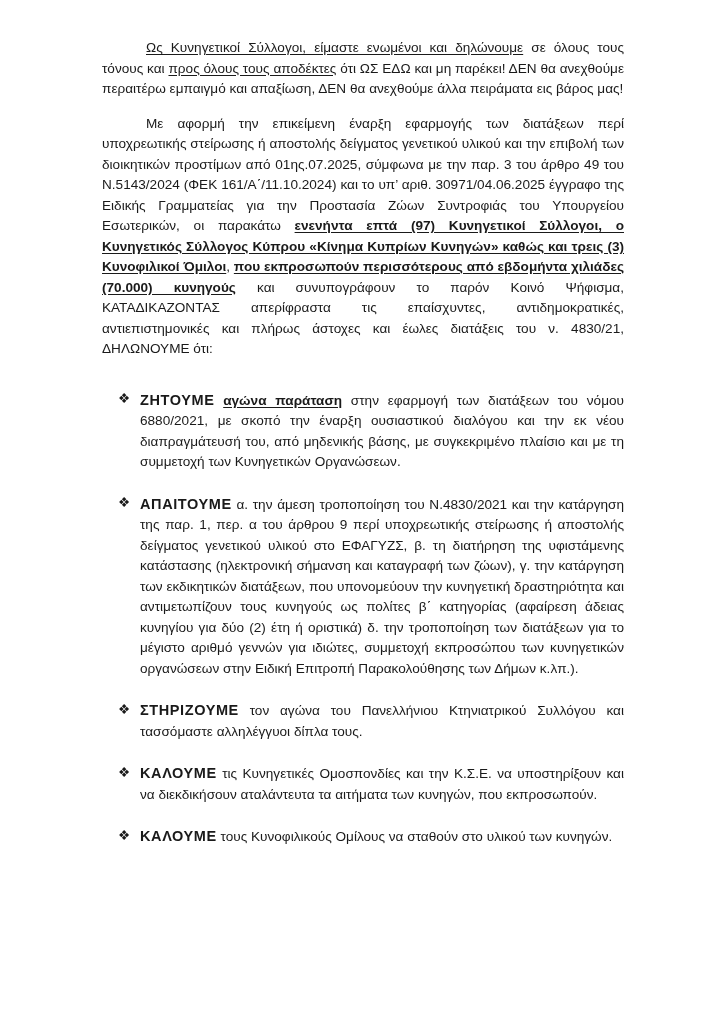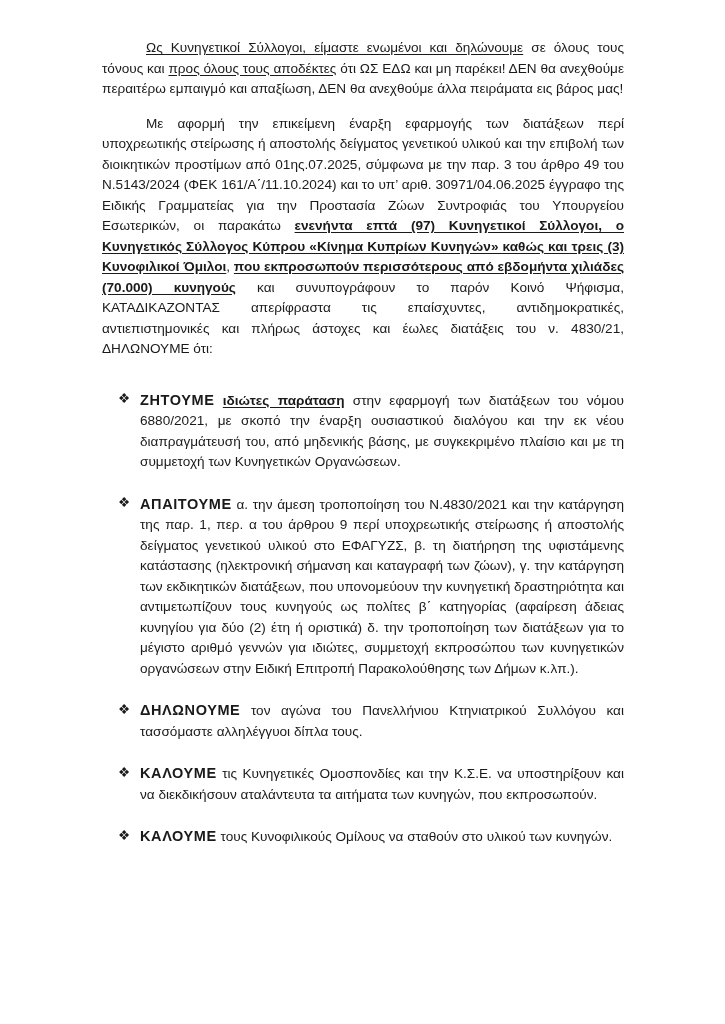--- a/index.html
+++ b/index.html
@@ -43,29 +43,29 @@
     <div class="gap1"></div>
 
     <p class="para"><span>Με αφορμή την επικείμενη έναρξη εφαρμογής των διατάξεων περί υποχρεωτικής στείρωσης ή αποστολής δείγματος γενετικού υλικού και την επιβολή των διοικητικών προστίμων από 01ης.07.2025, σύμφωνα με την παρ. 3 του άρθρο 49 του Ν.5143/2024 (ΦΕΚ 161/Α΄/11.10.2024) και το υπ’ αριθ. 30971/04.06.2025 έγγραφο της Ειδικής Γραμματείας για την Προστασία Ζώων Συντροφιάς του Υπουργείου Εσωτερικών, οι παρακάτω </span><span class="bu">ενενήντα επτά (97) Κυνηγετικοί Σύλλογοι, ο Κυνηγετικός Σύλλογος Κύπρου «Κίνημα Κυπρίων Κυνηγών» καθώς και τρεις (3) Κυνοφιλικοί Όμιλοι</span><span>, </span><span class="bu">που εκπροσωπούν περισσότερους από εβδομήντα χιλιάδες (70.000) κυνηγούς</span><span> και συνυπογράφουν το παρόν Κοινό Ψήφισμα, ΚΑΤΑΔΙΚΑΖΟΝΤΑΣ απερίφραστα τις επαίσχυντες, αντιδημοκρατικές, αντιεπιστημονικές και πλήρως άστοχες και έωλες διατάξεις του ν. 4830/21, ΔΗΛΩΝΟΥΜΕ ότι:</span></p>
 
     <div class="gap2"></div>
 
     <ul class="bullets">
       <li class="bullet">
         <span class="bullet-icon">❖</span>
         <span class="lead">ΖΗΤΟΥΜΕ</span>
-        <span class="bu">ιδιώτες παράταση</span><span> στην εφαρμογή των διατάξεων του νόμου 6880/2021, με σκοπό την έναρξη ουσιαστικού διαλόγου και την εκ νέου διαπραγμάτευσή του, από μηδενικής βάσης, με συγκεκριμένο πλαίσιο και με τη συμμετοχή των Κυνηγετικών Οργανώσεων.</span>
+        <span class="bu">αγώνα παράταση</span><span> στην εφαρμογή των διατάξεων του νόμου 6880/2021, με σκοπό την έναρξη ουσιαστικού διαλόγου και την εκ νέου διαπραγμάτευσή του, από μηδενικής βάσης, με συγκεκριμένο πλαίσιο και με τη συμμετοχή των Κυνηγετικών Οργανώσεων.</span>
       </li>
       <li class="bullet">
         <span class="bullet-icon">❖</span>
         <span class="lead">ΑΠΑΙΤΟΥΜΕ</span><span> α. την άμεση τροποποίηση του Ν.4830/2021 και την κατάργηση της παρ. 1, περ. α του άρθρου 9 περί υποχρεωτικής στείρωσης ή αποστολής δείγματος γενετικού υλικού στο ΕΦΑΓΥΖΣ, β. τη διατήρηση της υφιστάμενης κατάστασης (ηλεκτρονική σήμανση και καταγραφή των ζώων), γ. την κατάργηση των εκδικητικών διατάξεων, που υπονομεύουν την κυνηγετική δραστηριότητα και αντιμετωπίζουν τους κυνηγούς ως πολίτες β΄ κατηγορίας (αφαίρεση άδειας κυνηγίου για δύο (2) έτη ή οριστικά) δ. την τροποποίηση των διατάξεων για το μέγιστο αριθμό γεννών για ιδιώτες, συμμετοχή εκπροσώπου των κυνηγετικών οργανώσεων στην Ειδική Επιτροπή Παρακολούθησης των Δήμων κ.λπ.).</span>
       </li>
       <li class="bullet">
         <span class="bullet-icon">❖</span>
-        <span class="lead">ΔΗΛΩΝΟΥΜΕ</span><span> τον αγώνα του Πανελλήνιου Κτηνιατρικού Συλλόγου και τασσόμαστε αλληλέγγυοι δίπλα τους.</span>
+        <span class="lead">ΣΤΗΡΙΖΟΥΜΕ</span><span> τον αγώνα του Πανελλήνιου Κτηνιατρικού Συλλόγου και τασσόμαστε αλληλέγγυοι δίπλα τους.</span>
       </li>
       <li class="bullet">
         <span class="bullet-icon">❖</span>
         <span class="lead">ΚΑΛΟΥΜΕ</span><span> τις Κυνηγετικές Ομοσπονδίες και την Κ.Σ.Ε. να υποστηρίξουν και να διεκδικήσουν αταλάντευτα τα αιτήματα των κυνηγών, που εκπροσωπούν.</span>
       </li>
       <li class="bullet">
         <span class="bullet-icon">❖</span>
         <span class="lead">ΚΑΛΟΥΜΕ</span><span> τους Κυνοφιλικούς Ομίλους να σταθούν στο υλικού των κυνηγών.</span>
       </li>
     </ul>

